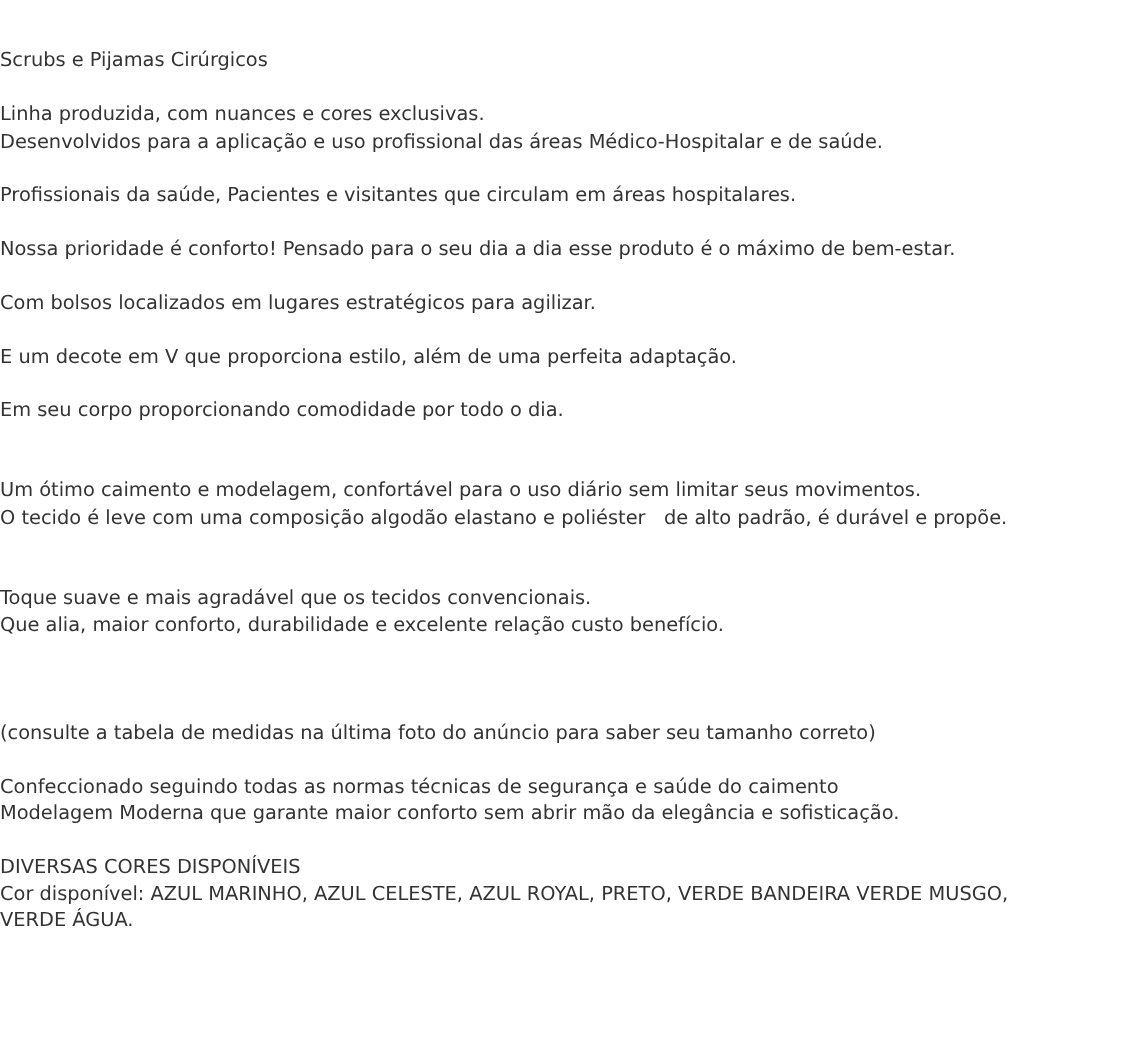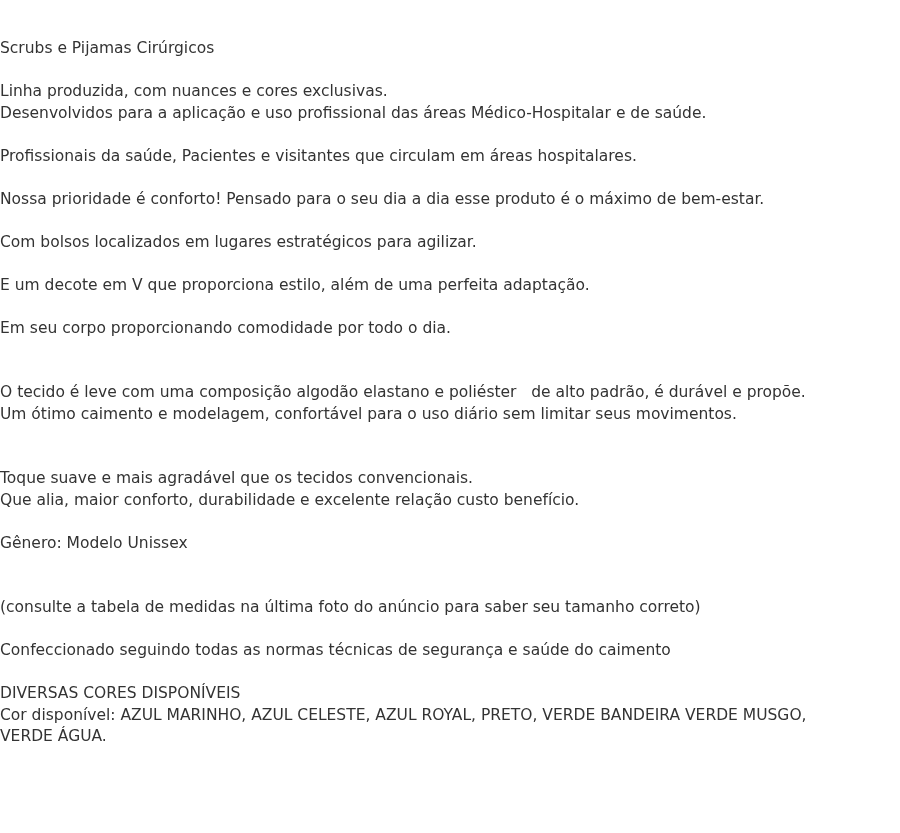--- a/index.html
+++ b/index.html
@@ -42,30 +42,30 @@
   <div class="line"></div>
   <div class="line">Nossa prioridade é conforto! Pensado para o seu dia a dia esse produto é o máximo de bem-estar.</div>
   <div class="line"></div>
   <div class="line">Com bolsos localizados em lugares estratégicos para agilizar.</div>
   <div class="line"></div>
   <div class="line">E um decote em V que proporciona estilo, além de uma perfeita adaptação.</div>
   <div class="line"></div>
   <div class="line">Em seu corpo proporcionando comodidade por todo o dia.</div>
   <div class="line"></div>
   <div class="line"></div>
+  <div class="line">Um ótimo caimento e modelagem, confortável para o uso diário sem limitar seus movimentos.</div>
   <div class="line">O tecido é leve com uma composição algodão elastano e poliéster   de alto padrão, é durável e propõe.</div>
-  <div class="line">Um ótimo caimento e modelagem, confortável para o uso diário sem limitar seus movimentos.</div>
   <div class="line"></div>
   <div class="line"></div>
   <div class="line">Toque suave e mais agradável que os tecidos convencionais.</div>
   <div class="line">Que alia, maior conforto, durabilidade e excelente relação custo benefício.</div>
   <div class="line"></div>
-  <div class="line">Gênero: Modelo Unissex</div>
   <div class="line"></div>
   <div class="line"></div>
   <div class="line">(consulte a tabela de medidas na última foto do anúncio para saber seu tamanho correto)</div>
   <div class="line"></div>
   <div class="line">Confeccionado seguindo todas as normas técnicas de segurança e saúde do caimento</div>
+  <div class="line">Modelagem Moderna que garante maior conforto sem abrir mão da elegância e sofisticação.</div>
   <div class="line"></div>
   <div class="line">DIVERSAS CORES DISPONÍVEIS</div>
   <div class="line">Cor disponível: AZUL MARINHO, AZUL CELESTE, AZUL ROYAL, PRETO, VERDE BANDEIRA VERDE MUSGO,</div>
   <div class="line">VERDE ÁGUA.</div>
 </div>
 
 </body></html>

